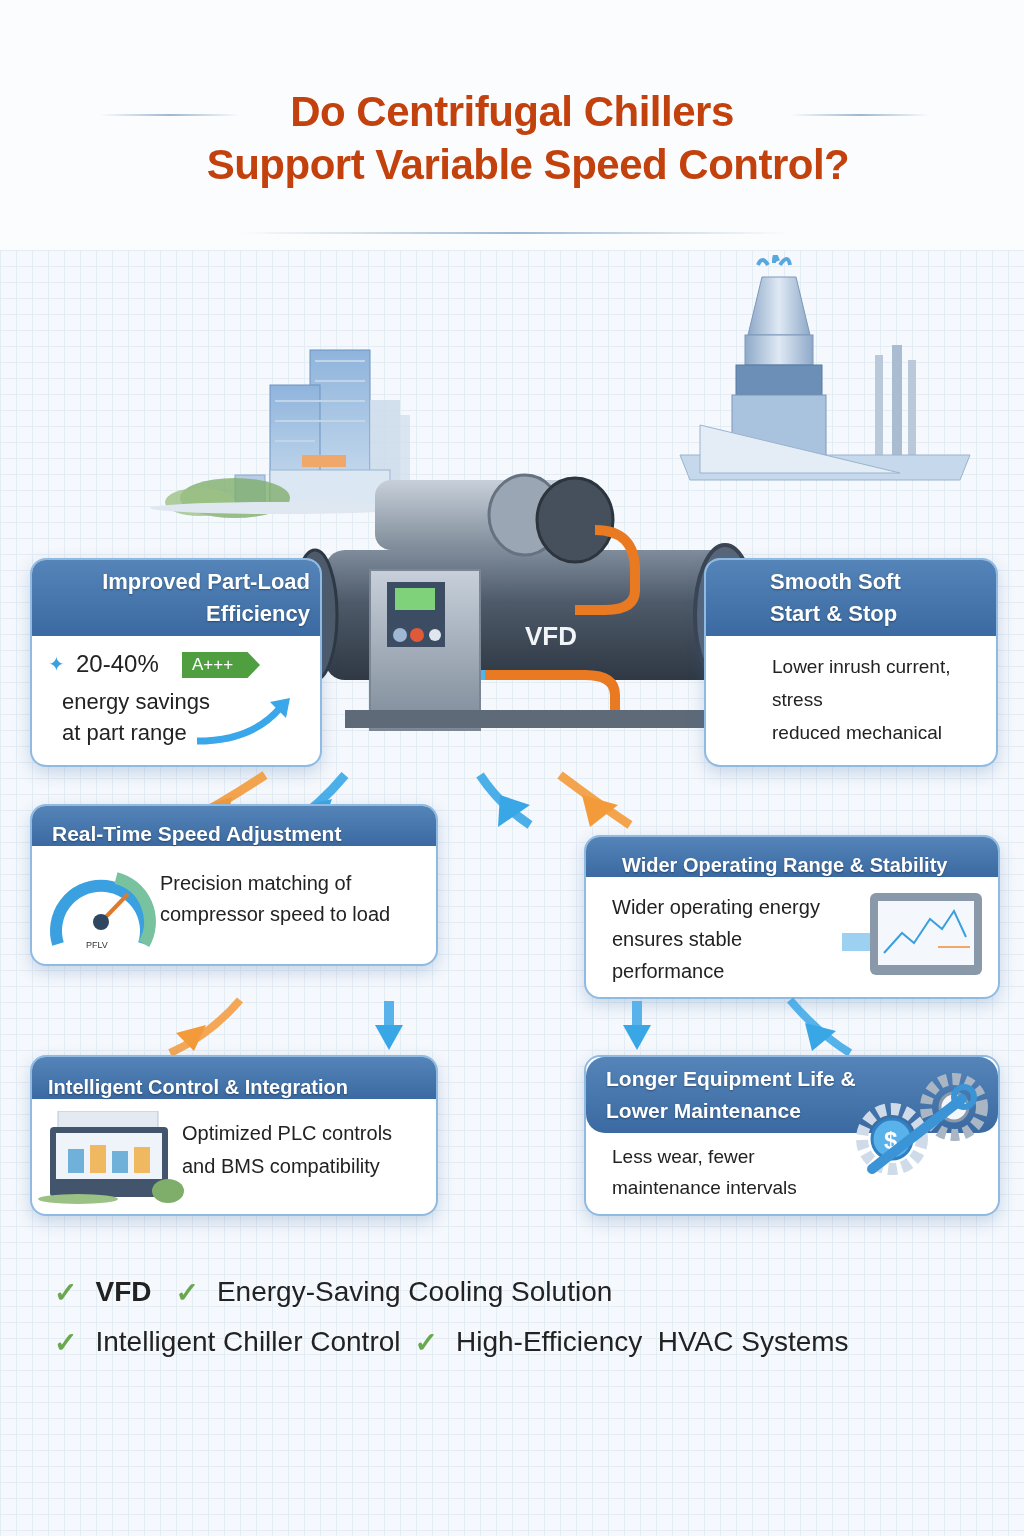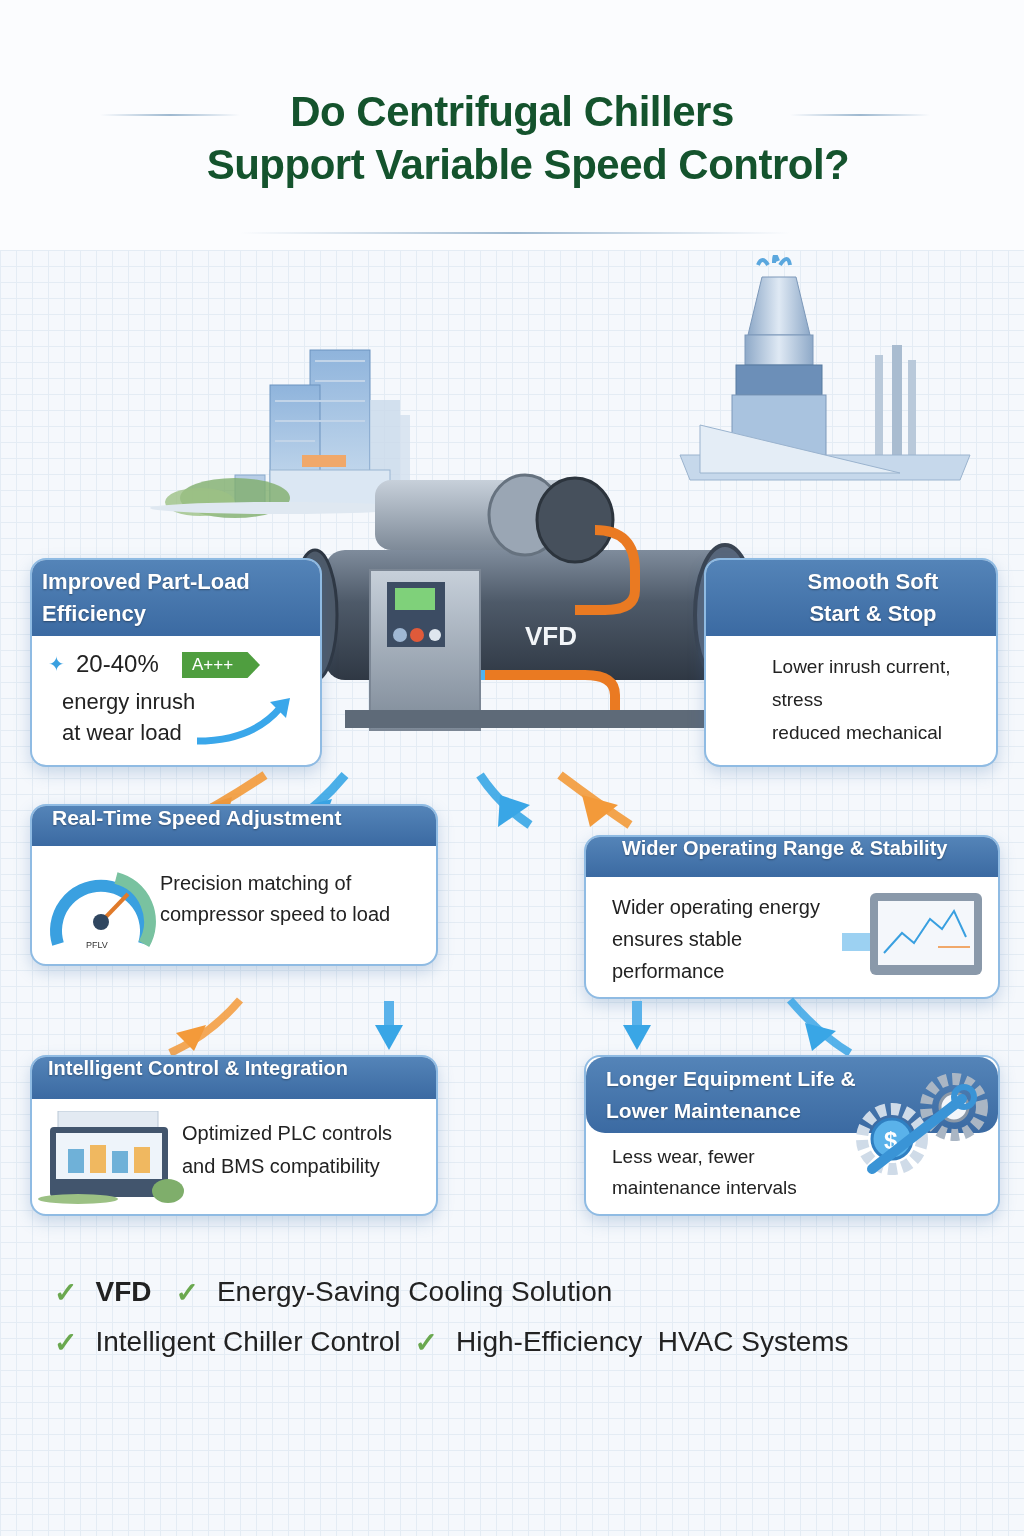--- a/index.html
+++ b/index.html
@@ -4,31 +4,31 @@
 <style>
   html,body{margin:0;padding:0;}
   body{width:1024px;height:1536px;position:relative;overflow:hidden;
     font-family:"DejaVu Sans","Liberation Sans",sans-serif;
     background:#f7f9fc;}
   .grid{position:absolute;left:0;top:250px;width:1024px;height:1286px;
     background-color:#f5f8fc;
     background-image:linear-gradient(#e3ebf4 1px,transparent 1px),linear-gradient(90deg,#e3ebf4 1px,transparent 1px);
     background-size:16px 16px;opacity:.9;}
   .header{position:absolute;left:0;top:0;width:1024px;height:250px;background:#fbfcfe;}
-  .title{position:absolute;left:0;width:1024px;text-align:center;color:#14532d;
+  .title{position:absolute;left:0;width:1024px;text-align:center;color:#c2410c;
     font-family:"Liberation Sans",sans-serif;font-weight:bold;font-size:42px;letter-spacing:-0.5px;}
   .t1{top:88px;} .t2{top:141px;padding-left:16px;}
   .rule{position:absolute;height:2px;background:linear-gradient(90deg,rgba(150,180,205,0),#9db8d0,rgba(150,180,205,0));}
   
   .scene{position:absolute;}
   .card{position:absolute;border-radius:16px;background:#fff;border:2px solid #8fbbe3;
     box-shadow:0 6px 16px rgba(60,110,170,.25);overflow:hidden;}
   .card-head{background:linear-gradient(180deg,#5484b8,#3b6aa2);color:#fff;font-weight:bold;
     font-family:"Liberation Sans",sans-serif;text-shadow:0 1px 2px rgba(0,0,0,.35);
-    display:flex;align-items:flex-start;padding:0 20px;box-sizing:border-box;}
+    display:flex;align-items:flex-end;padding:0 20px;box-sizing:border-box;}
   .card-body{position:relative;color:#222;font-family:"Liberation Sans",sans-serif;}
   .checks{position:absolute;left:54px;font-family:"Liberation Sans",sans-serif;font-size:28px;color:#222;}
   .check{color:#6aa84f;font-weight:bold;margin-right:8px;}
   .chk-row{display:flex;align-items:center;gap:10px;}
 </style>
 </head>
 <body>
 
 <div class="header"></div>
 <div class="grid"></div>
@@ -127,32 +127,32 @@
 <div class="card" style="left:30px;top:558px;width:288px;height:205px;">
   <div class="card-head" style="height:76px;flex-direction:column;justify-content:center;font-size:22px;line-height:32px;padding:0 10px;">
     <div>Improved Part-Load</div>
     <div>Efficiency</div>
   </div>
   <div class="card-body" style="height:129px;">
     <span style="position:absolute;left:16px;top:16px;color:#3aa0e0;font-size:20px;">✦</span>
     <div style="position:absolute;left:44px;top:14px;font-size:24px;">20-40%</div>
     <div style="position:absolute;left:150px;top:16px;height:26px;width:78px;background:#4f9e3f;color:#fff;font-size:17px;line-height:26px;padding-left:10px;box-sizing:border-box;clip-path:polygon(0 0,84% 0,100% 50%,84% 100%,0 100%);">A+++</div>
     <div style="position:absolute;left:30px;top:50px;font-size:22px;line-height:31px;">
-      <div>energy inrush</div>
-      <div>at wear load</div>
+      <div>energy savings</div>
+      <div>at part range</div>
     </div>
     <svg style="position:absolute;left:160px;top:60px;" width="100" height="50">
       <path d="M5 45 Q60 45 88 12" stroke="#3aa7ea" stroke-width="7" fill="none"></path>
       <polygon points="78,6 98,2 94,22" fill="#3aa7ea"></polygon>
     </svg>
   </div>
 </div>
 
 <div class="card" style="left:704px;top:558px;width:290px;height:205px;">
-  <div class="card-head" style="height:76px;flex-direction:column;justify-content:center;align-items:center;font-size:22px;line-height:32px;padding-left:64px;">
+  <div class="card-head" style="height:76px;flex-direction:column;justify-content:center;align-items:flex-start;font-size:22px;line-height:32px;padding-left:64px;">
     <div>Smooth Soft</div>
     <div>Start &amp; Stop</div>
   </div>
   <div class="card-body" style="padding:14px 0 0 66px;font-size:19px;line-height:33px;">
     <div>Lower inrush current,</div>
     <div>stress</div>
     <div>reduced mechanical</div>
   </div>
 </div>
 

